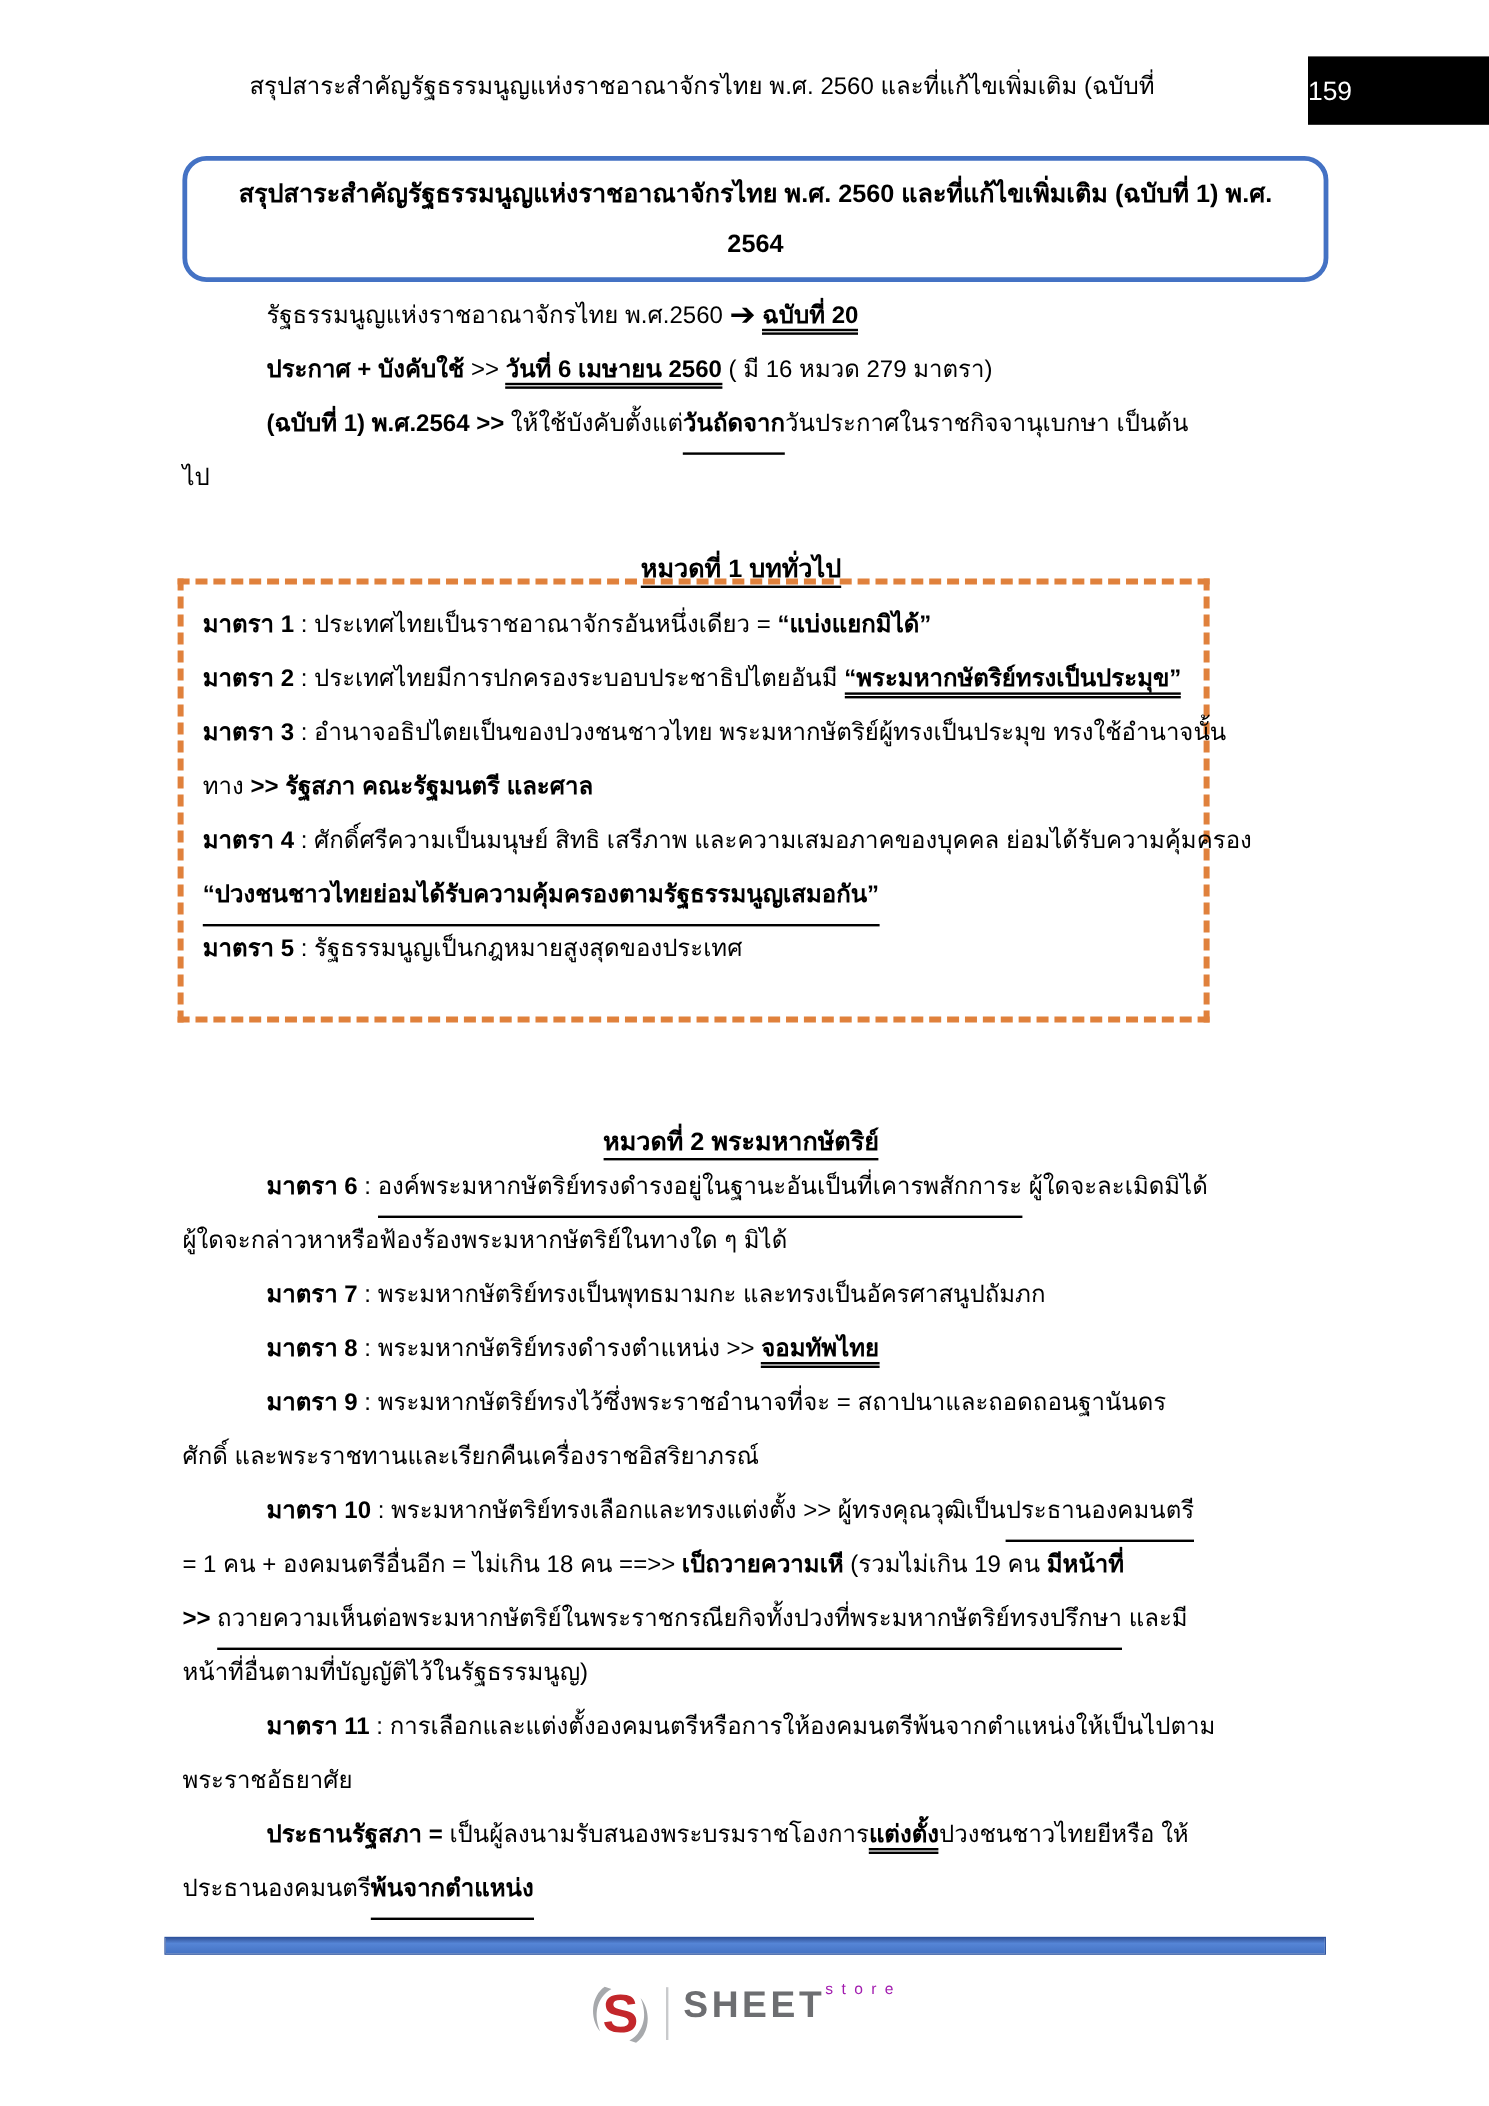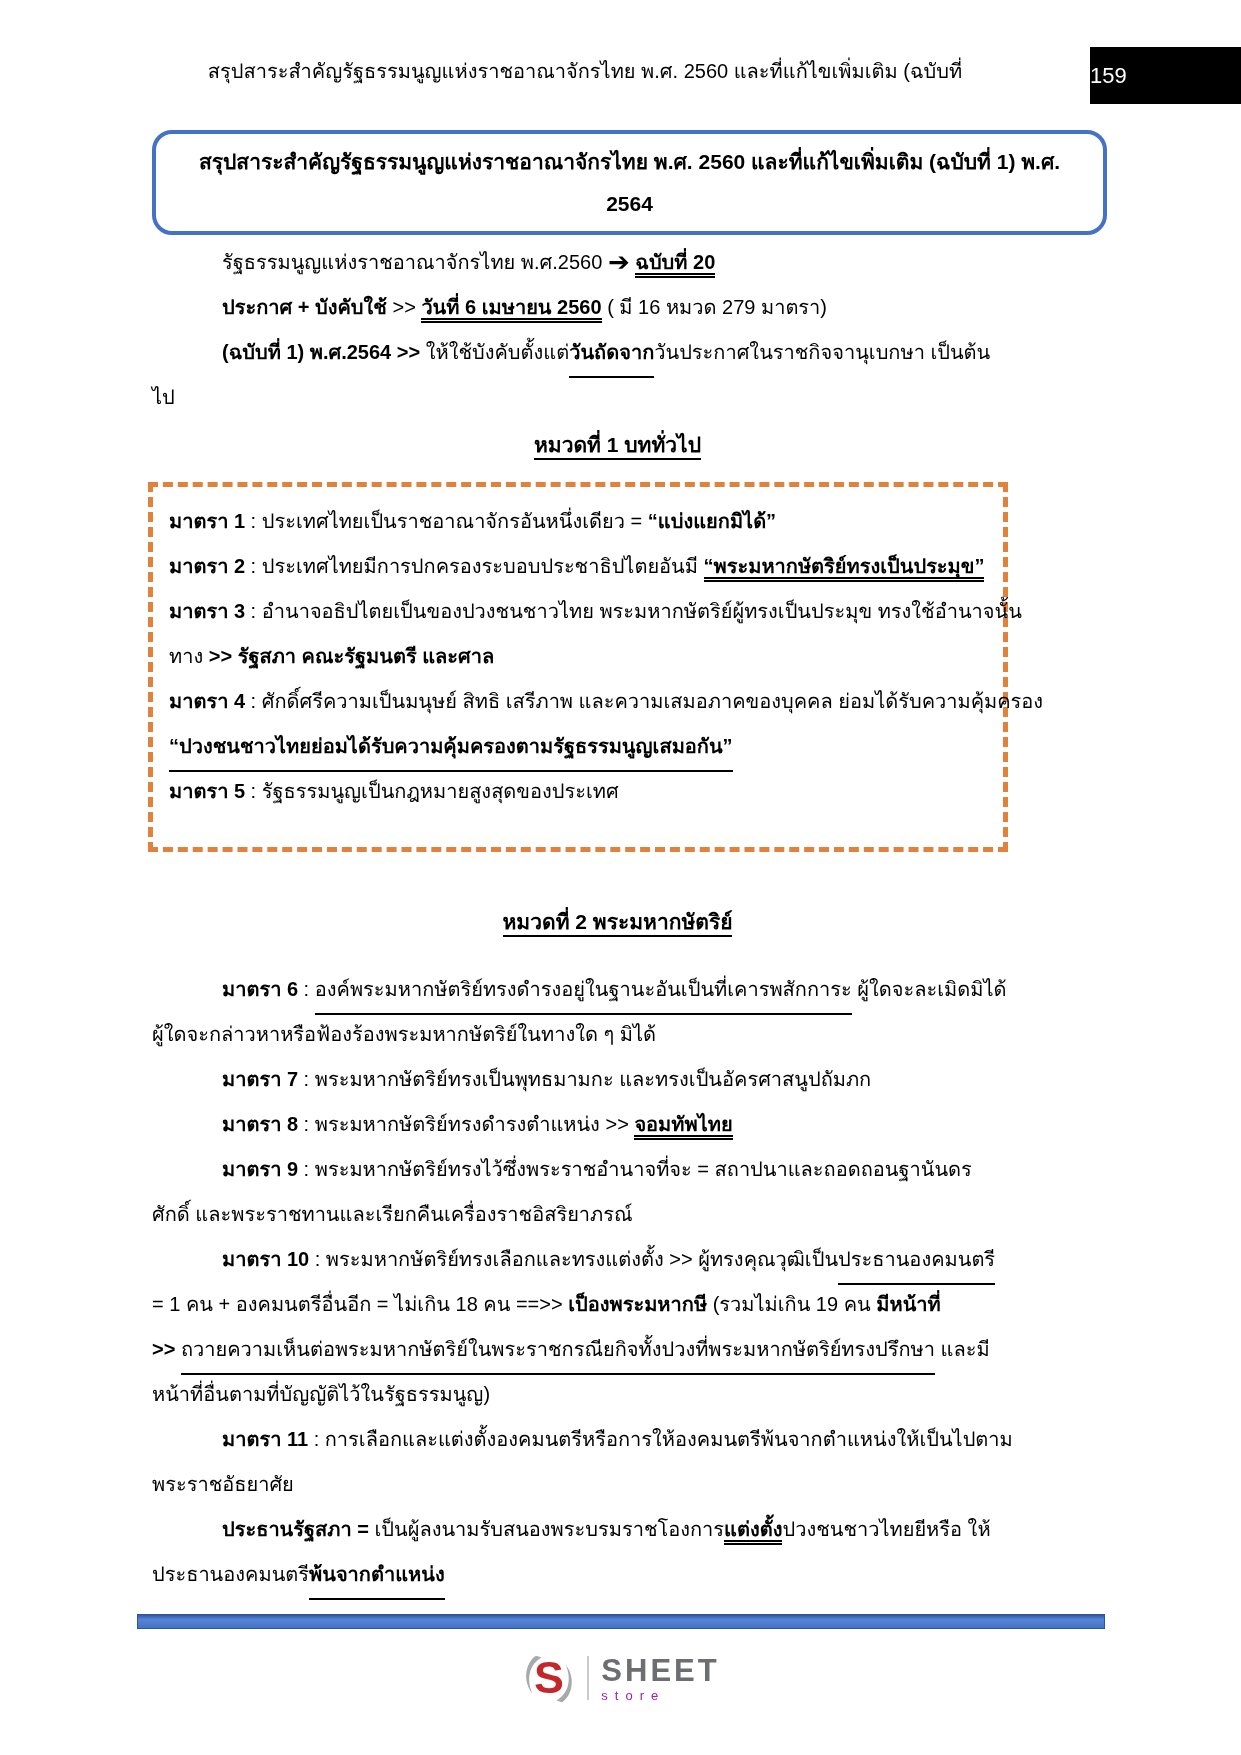--- a/index.html
+++ b/index.html
@@ -21,41 +21,41 @@
   
   .ln{line-height:45px;font-size:20px;white-space:nowrap;}
   .indent{padding-left:70px;}
   .b{font-weight:bold;}
   .us{border-bottom:2px solid #000;padding-bottom:13px;}
   .ud{border-bottom:5px double #000;}
   .arrow{font-size:26px;font-weight:bold;vertical-align:-2px;}
   
   .intro{position:absolute;top:240px;left:152px;width:960px;}
   
-  .chap-heading{position:absolute;left:0;width:1235px;text-align:center;font-weight:bold;font-size:21px;}
+  .chap-heading{position:absolute;left:0;width:1235px;text-align:center;font-weight:bold;font-size:21px;margin-top:29px;}
   .chap-heading span{border-bottom:2px solid #000;padding-bottom:2px;}
   .h1{top:428px;}
   .h2{top:905px;}
   
   .dash-box{
     position:absolute;top:482px;left:148px;width:860px;height:370px;
     border:5px dashed #E0813C;box-sizing:border-box;padding:12px 10px 0 16px;
   }
   
   .chap2-body{position:absolute;top:967px;left:152px;width:960px;}
   
   .footer-bar{
     position:absolute;top:1614px;left:137px;width:968px;height:15px;
     background:linear-gradient(#35579E,#5585D6 35%,#4472C4);
     border:1px solid #2F549F;box-sizing:border-box;
   }
   .logo{position:absolute;top:1650px;left:0;width:1241px;display:flex;justify-content:center;align-items:flex-start;}
   .logo-icon{width:56px;height:58px;}
   .logo-divider{width:2px;height:44px;background:#C9CACC;margin:6px 12px 0 10px;}
-  .logo-textwrap{display:flex;flex-direction:column;}
+  .logo-textwrap{display:flex;flex-direction:row;}
   .logo-brand{font-size:31px;font-weight:bold;color:#6D6E71;letter-spacing:3px;line-height:34px;margin-top:4px;}
   .logo-sub{font-size:13px;color:#a21caf;letter-spacing:7px;line-height:15px;}
 </style>
 </head>
 <body>
 
 <div class="page">
 
   <div class="header-text">สรุปสาระสำคัญรัฐธรรมนูญแห่งราชอาณาจักรไทย พ.ศ. 2560 และที่แก้ไขเพิ่มเติม (ฉบับที่</div>
 
@@ -94,21 +94,21 @@
   </div>
 
   <div class="chap2-body">
     <div class="ln indent"><span class="b">มาตรา 6</span><span> : </span><span class="us">องค์พระมหากษัตริย์ทรงดำรงอยู่ในฐานะอันเป็นที่เคารพสักการะ</span><span> ผู้ใดจะละเมิดมิได้</span></div>
     <div class="ln"><span>ผู้ใดจะกล่าวหาหรือฟ้องร้องพระมหากษัตริย์ในทางใด ๆ มิได้</span></div>
     <div class="ln indent"><span class="b">มาตรา 7</span><span> : พระมหากษัตริย์ทรงเป็นพุทธมามกะ และทรงเป็นอัครศาสนูปถัมภก</span></div>
     <div class="ln indent"><span class="b">มาตรา 8</span><span> : พระมหากษัตริย์ทรงดำรงตำแหน่ง &gt;&gt; </span><span class="b ud">จอมทัพไทย</span></div>
     <div class="ln indent"><span class="b">มาตรา 9</span><span> : พระมหากษัตริย์ทรงไว้ซึ่งพระราชอำนาจที่จะ  = สถาปนาและถอดถอนฐานันดร</span></div>
     <div class="ln"><span>ศักดิ์ และพระราชทานและเรียกคืนเครื่องราชอิสริยาภรณ์</span></div>
     <div class="ln indent"><span class="b">มาตรา 10</span><span> : พระมหากษัตริย์ทรงเลือกและทรงแต่งตั้ง &gt;&gt; ผู้ทรงคุณวุฒิเป็น</span><span class="us">ประธานองคมนตรี</span></div>
-    <div class="ln"><span>= 1 คน + องคมนตรีอื่นอีก =  ไม่เกิน 18 คน ==&gt;&gt; </span><span class="b">เป็องพระมหากษี</span><span>  (รวมไม่เกิน 19 คน  </span><span class="b">มีหน้าที่</span></div>
+    <div class="ln"><span>= 1 คน + องคมนตรีอื่นอีก =  ไม่เกิน 18 คน ==&gt;&gt; </span><span class="b">เป็ถวายความเหี</span><span>  (รวมไม่เกิน 19 คน  </span><span class="b">มีหน้าที่</span></div>
     <div class="ln"><span class="b">&gt;&gt; </span><span class="us">ถวายความเห็นต่อพระมหากษัตริย์ในพระราชกรณียกิจทั้งปวงที่พระมหากษัตริย์ทรงปรึกษา</span><span> และมี</span></div>
     <div class="ln"><span>หน้าที่อื่นตามที่บัญญัติไว้ในรัฐธรรมนูญ)</span></div>
     <div class="ln indent"><span class="b">มาตรา 11</span><span> : การเลือกและแต่งตั้งองคมนตรีหรือการให้องคมนตรีพ้นจากตำแหน่งให้เป็นไปตาม</span></div>
     <div class="ln"><span>พระราชอัธยาศัย</span></div>
     <div class="ln indent"><span class="b">ประธานรัฐสภา =</span><span> เป็นผู้ลงนามรับสนองพระบรมราชโองการ</span><span class="b ud">แต่งตั้ง</span><span>ปวงชนชาวไทยยีหรือ ให้</span></div>
     <div class="ln"><span>ประธานองคมนตรี</span><span class="b us">พ้นจากตำแหน่ง</span></div>
   </div>
 
   <div class="footer-bar"></div>
 

